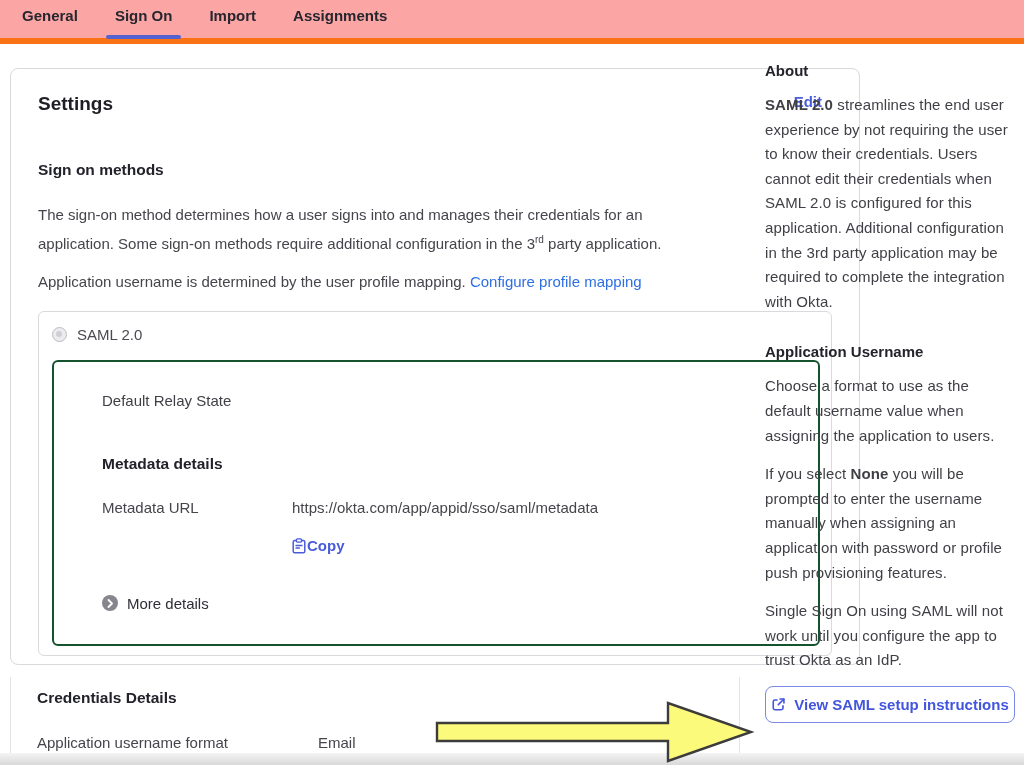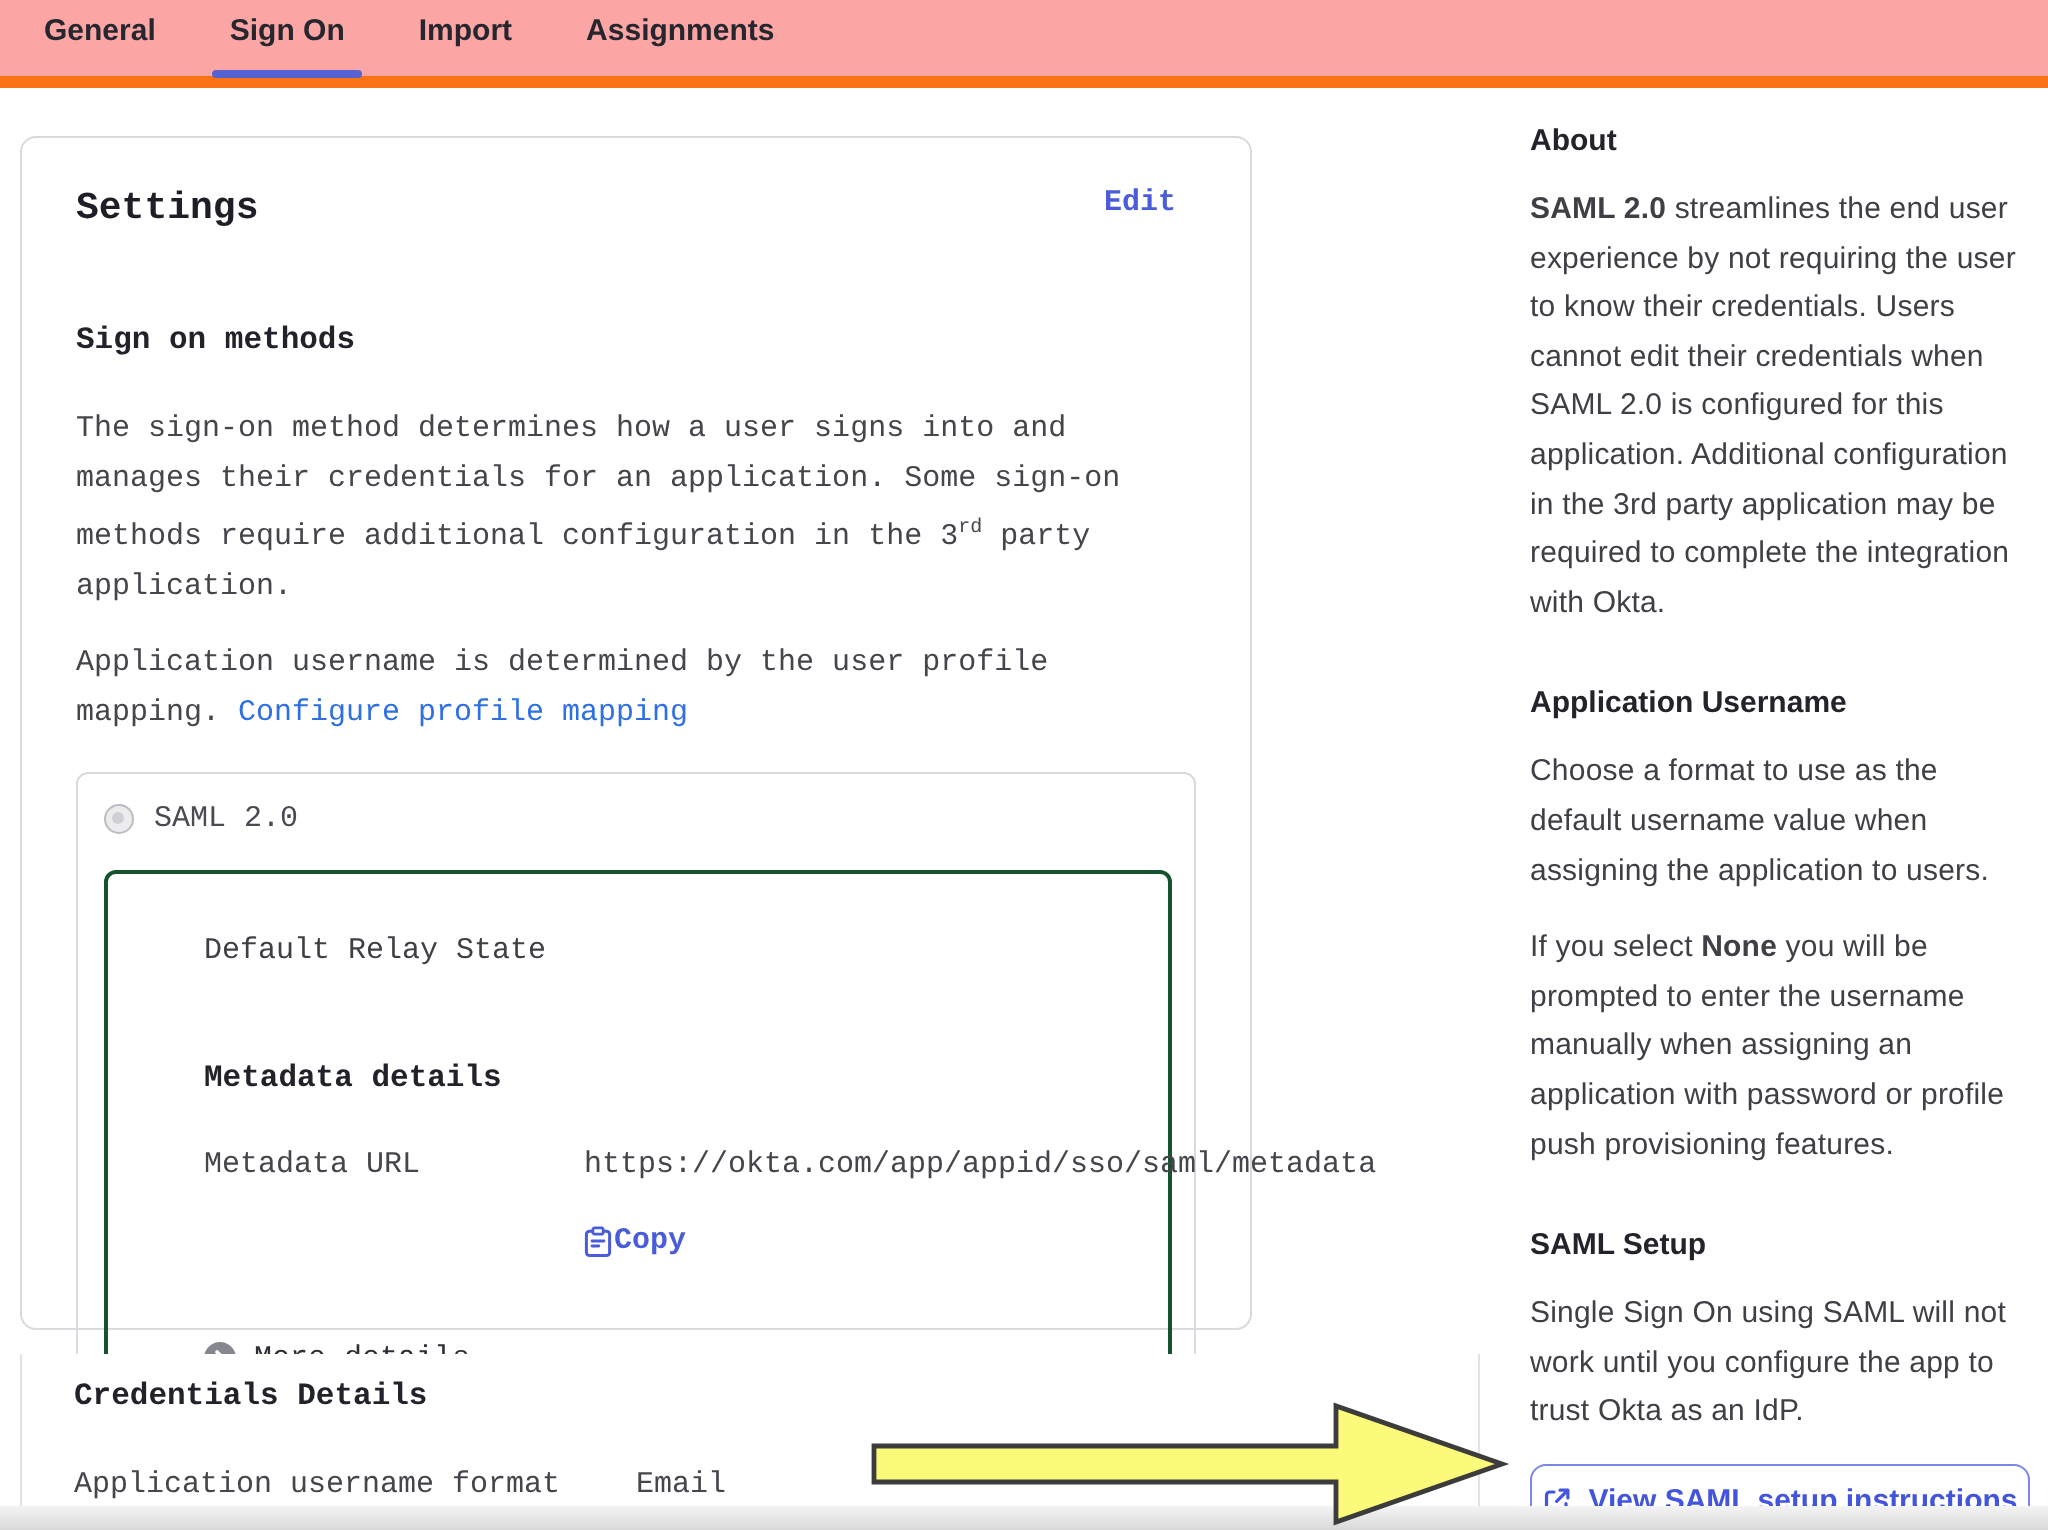--- a/index.html
+++ b/index.html
@@ -19,21 +19,21 @@
   .tab {
     position:relative; padding:0 9px 14px; font-size:15px; font-weight:bold;
     color:#26262e; cursor:pointer; white-space:nowrap;
   }
   .tab.active::after {
     content:""; position:absolute; left:0; right:0; bottom:-1px; height:4px;
     background:#5562d2; border-radius:2px;
   }
 
   
-  .main { position:absolute; left:10px; top:68px; width:616px;font-family:Liberation Mono, monospace; }
+  .main { position:absolute; left:10px; top:68px; width:850px; }
   .card {
     background:#fff; border:1px solid #d9d9de; border-radius:8px;
     height:597px; padding:24px 27px 0 27px;
   }
   .card-head { display:flex; justify-content:space-between; align-items:flex-start; }
   .card-title { font-size:19px; font-weight:bold; color:#1e1e26; }
   .edit-link { font-size:15px; font-weight:bold; color:#4a5cd9; cursor:pointer; padding-right:10px; }
 
   .section-title { margin-top:46px; font-size:15.5px; font-weight:bold; color:#22222a; }
   .desc { margin-top:23px; font-size:15px; line-height:25px; color:#45454c; max-width:658px; }
@@ -186,21 +186,20 @@
 </div>
 
 <aside class="sidebar">
   <div class="side-title">About</div>
   <p><b>SAML 2.0</b><span> streamlines the end user experience by not requiring the user to know their credentials. Users cannot edit their credentials when SAML 2.0 is configured for this application. Additional configuration in the 3rd party application may be required to complete the integration with Okta.</span></p>
 
   <div class="side-title mt-lg">Application Username</div>
   <p>Choose a format to use as the default username value when assigning the application to users.</p>
   <p><span>If you select </span><b>None</b><span> you will be prompted to enter the username manually when assigning an application with password or profile push provisioning features.</span></p>
 
-  <div class="side-title mt-lg">SAML Setup</div>
   <p>Single Sign On using SAML will not work until you configure the app to trust Okta as an IdP.</p>
 
   <button class="setup-btn">
     <span>
       <svg class="icon-svg" width="15" height="15" viewBox="0 0 16 16">
         <path d="M6.4 3.2H4.2c-1 0-1.8.8-1.8 1.8v6.8c0 1 .8 1.8 1.8 1.8H11c1 0 1.8-.8 1.8-1.8V9.4" fill="none" stroke="#4355dd" stroke-width="1.7" stroke-linecap="round"></path>
         <path d="M9.6 2.2h4.2v4.2" fill="none" stroke="#4355dd" stroke-width="1.7" stroke-linecap="round" stroke-linejoin="round"></path>
         <path d="M13.6 2.4L7.8 8.2" fill="none" stroke="#4355dd" stroke-width="1.7" stroke-linecap="round"></path>
       </svg>
     </span>

